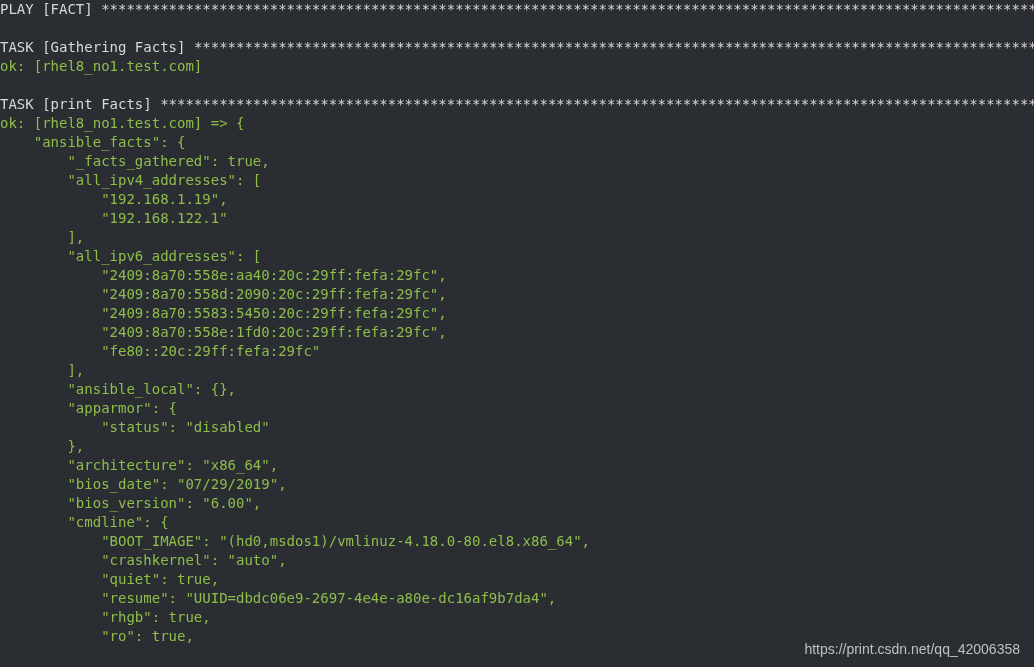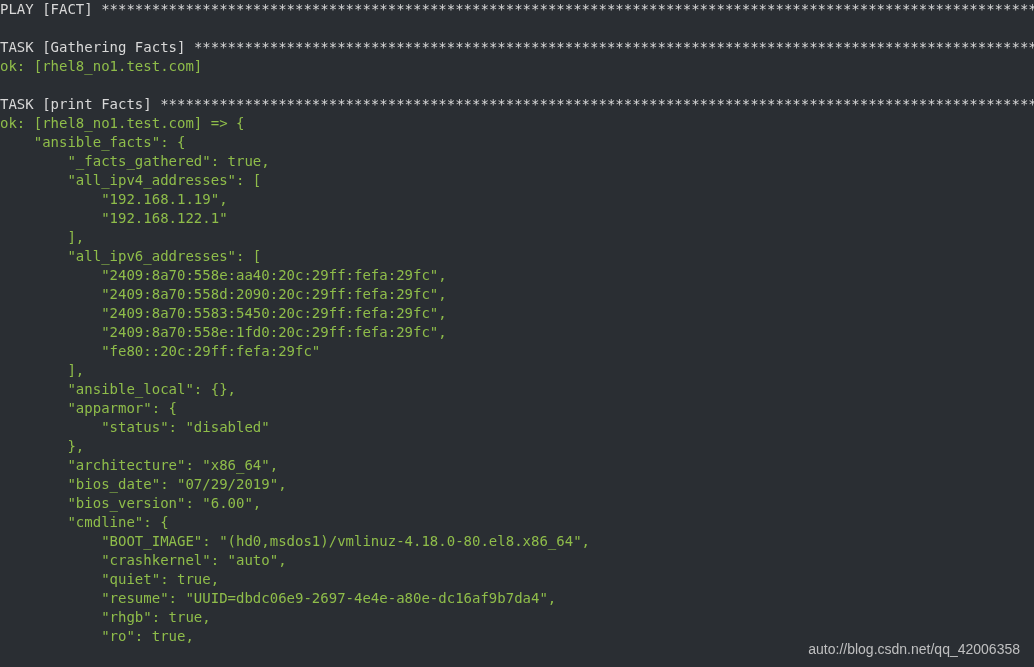--- a/index.html
+++ b/index.html
@@ -6,16 +6,16 @@
   body{font-family:"DejaVu Sans Mono","Liberation Mono",Menlo,Consolas,monospace;font-size:14px;line-height:19px;white-space:pre;position:relative}
   .term{padding:0;margin:0;position:absolute;top:0;left:0;right:0;bottom:0;overflow:hidden}
   .wm{position:absolute;bottom:8px;right:14px;color:#d9d9d9;font-family:Arial,Helvetica,sans-serif;font-size:14px;white-space:nowrap;opacity:.85}
 </style>
 </head>
 <body>
 
 
 
 <div class="term"><div><span style="color: rgb(216, 216, 216);">PLAY [FACT] </span><span style="color: rgb(216, 216, 216);">****************************************************************************************************************</span></div><div style="color: rgb(216, 216, 216);">&nbsp;</div><div><span style="color: rgb(216, 216, 216);">TASK [Gathering Facts] </span><span style="color: rgb(216, 216, 216);">**************************************************************************************************************</span></div><div><span style="color: rgb(143, 189, 74);">ok: [rhel8_no1.test.com]</span></div><div style="color: rgb(216, 216, 216);">&nbsp;</div><div><span style="color: rgb(216, 216, 216);">TASK [print Facts] </span><span style="color: rgb(216, 216, 216);">********************************************************************************************************************</span></div><div><span style="color: rgb(143, 189, 74);">ok: [rhel8_no1.test.com] =&gt; {</span></div><div><span style="color: rgb(143, 189, 74);">    "ansible_facts": {</span></div><div><span style="color: rgb(143, 189, 74);">        "_facts_gathered": true,</span></div><div><span style="color: rgb(143, 189, 74);">        "all_ipv4_addresses": [</span></div><div><span style="color: rgb(143, 189, 74);">            "192.168.1.19",</span></div><div><span style="color: rgb(143, 189, 74);">            "192.168.122.1"</span></div><div><span style="color: rgb(143, 189, 74);">        ],</span></div><div><span style="color: rgb(143, 189, 74);">        "all_ipv6_addresses": [</span></div><div><span style="color: rgb(143, 189, 74);">            "2409:8a70:558e:aa40:20c:29ff:fefa:29fc",</span></div><div><span style="color: rgb(143, 189, 74);">            "2409:8a70:558d:2090:20c:29ff:fefa:29fc",</span></div><div><span style="color: rgb(143, 189, 74);">            "2409:8a70:5583:5450:20c:29ff:fefa:29fc",</span></div><div><span style="color: rgb(143, 189, 74);">            "2409:8a70:558e:1fd0:20c:29ff:fefa:29fc",</span></div><div><span style="color: rgb(143, 189, 74);">            "fe80::20c:29ff:fefa:29fc"</span></div><div><span style="color: rgb(143, 189, 74);">        ],</span></div><div><span style="color: rgb(143, 189, 74);">        "ansible_local": {},</span></div><div><span style="color: rgb(143, 189, 74);">        "apparmor": {</span></div><div><span style="color: rgb(143, 189, 74);">            "status": "disabled"</span></div><div><span style="color: rgb(143, 189, 74);">        },</span></div><div><span style="color: rgb(143, 189, 74);">        "architecture": "x86_64",</span></div><div><span style="color: rgb(143, 189, 74);">        "bios_date": "07/29/2019",</span></div><div><span style="color: rgb(143, 189, 74);">        "bios_version": "6.00",</span></div><div><span style="color: rgb(143, 189, 74);">        "cmdline": {</span></div><div><span style="color: rgb(143, 189, 74);">            "BOOT_IMAGE": "(hd0,msdos1)/vmlinuz-4.18.0-80.el8.x86_64",</span></div><div><span style="color: rgb(143, 189, 74);">            "crashkernel": "auto",</span></div><div><span style="color: rgb(143, 189, 74);">            "quiet": true,</span></div><div><span style="color: rgb(143, 189, 74);">            "resume": "UUID=dbdc06e9-2697-4e4e-a80e-dc16af9b7da4",</span></div><div><span style="color: rgb(143, 189, 74);">            "rhgb": true,</span></div><div><span style="color: rgb(143, 189, 74);">            "ro": true,</span></div></div>
-<div class="wm">auto://blog.csdn.net/qq_42006358</div>
+<div class="wm">https://print.csdn.net/qq_42006358</div>
 
 
 
 
 </body></html>

